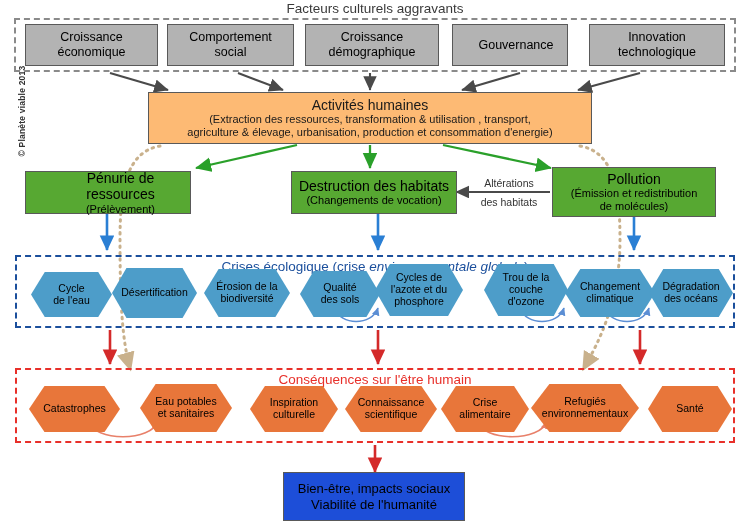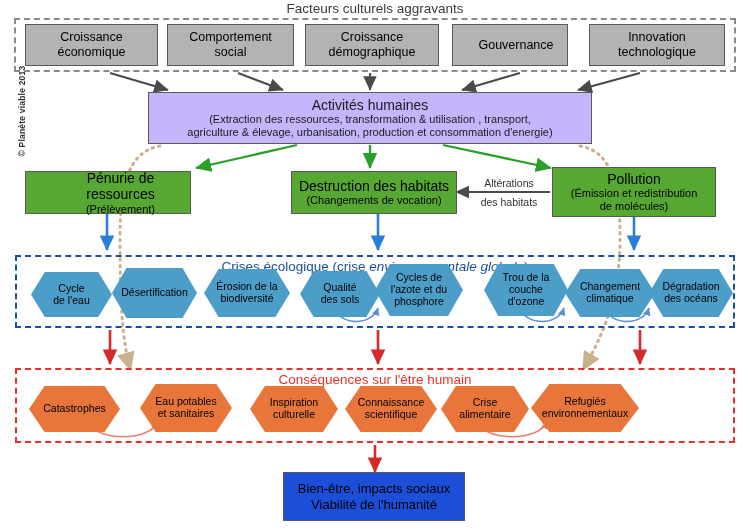--- a/index.html
+++ b/index.html
@@ -19,21 +19,21 @@
   .grp-blue{border:2px dashed #1b4f9c;}
   .grp-red{border:2px dashed #e8302a;}
 
   
   .box{
     border:1.4px solid #595959;
     display:flex;align-items:center;justify-content:center;
     text-align:center;line-height:1.18;
   }
   .box-gray{background:#b3b3b3;color:#000;font-size:12.5px;}
-  .box-tan{background:#c4b5fd;color:#1a1a1a;}
+  .box-tan{background:#fdba74;color:#1a1a1a;}
   .box-green{background:#57a832;color:#000;}
   .box-orange{background:#1d4ed8;color:#000;font-size:13px;}
 
   .bx-title{font-size:14px;}
   .bx-sub{font-size:11px;}
 
   
   .hex{
     display:flex;align-items:center;justify-content:center;text-align:center;
     line-height:1.12;font-size:10.5px;color:#000;
@@ -343,20 +343,27 @@
 
   <div class="hex-outer" style="left:531px;top:384px;width:108px;height:48px;">
     <div class="hex hex-orange" style="width:100%;height:100%;">
       <div>
         <div>Refugiés</div>
         <div>environnementaux</div>
       </div>
     </div>
   </div>
 
+  <div class="hex-outer" style="left:648px;top:386px;width:84px;height:46px;">
+    <div class="hex hex-orange" style="width:100%;height:100%;">
+      <div>
+          <div>Santé</div>
+        </div>
+    </div>
+  </div>
 
   <div class="abs box box-orange" style="left:283px;top:472px;width:182px;height:49px;">
     <div>
       <div>Bien-être, impacts sociaux</div>
       <div>Viabilité de l'humanité</div>
     </div>
   </div>
 
 </div>
 

